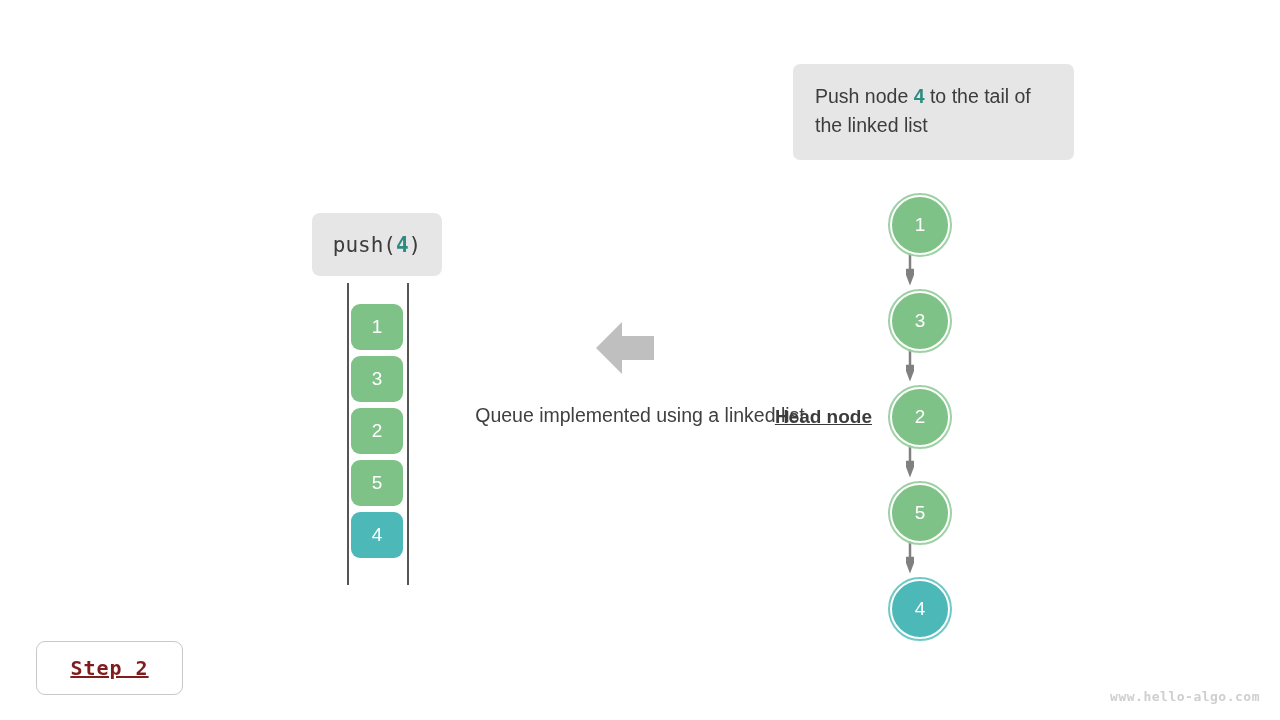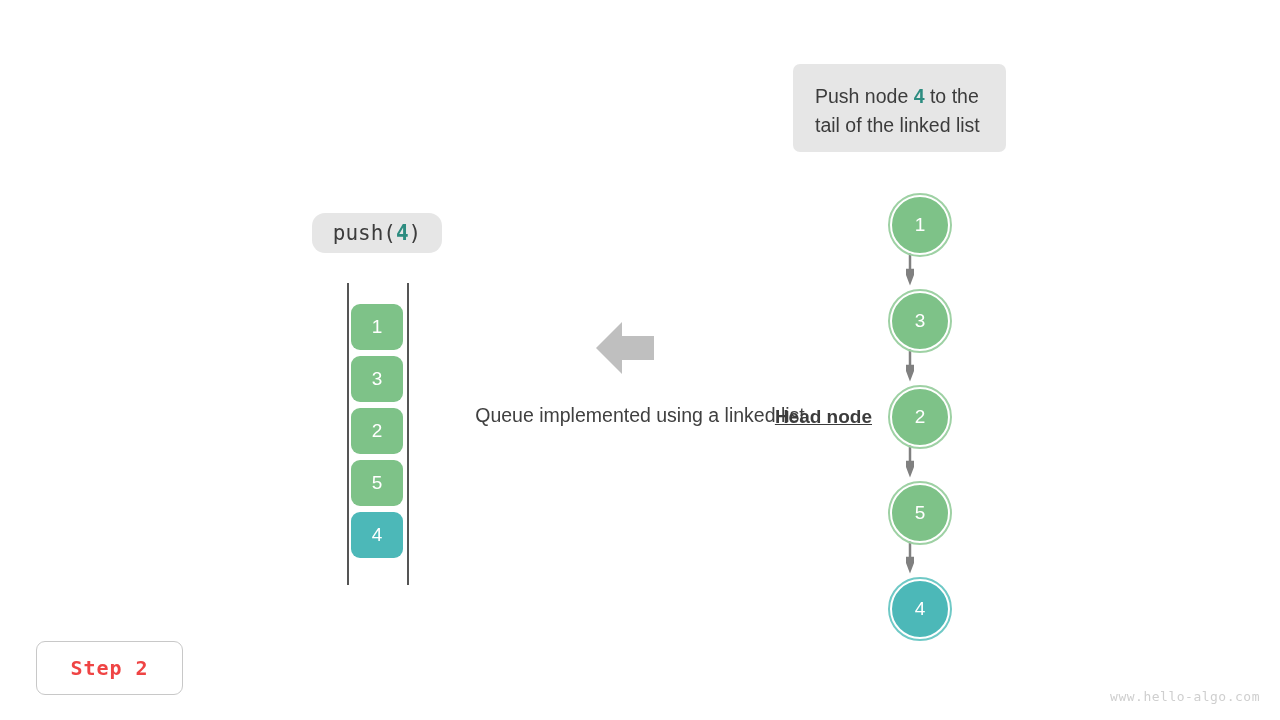--- a/index.html
+++ b/index.html
@@ -16,43 +16,43 @@
     -webkit-font-smoothing: antialiased;
   }
 
   
   .abs { position: absolute; }
 
   
   #callout-box {
     left: 793px;
     top: 64px;
-    width: 213px;
-    padding: 18px 22px 12px 22px;
+    width: 281px;
+    padding: 18px 22px 20px 22px;
     box-sizing: border-box;
     background: #e6e6e6;
     border-radius: 7px;
     color: #3c3c3c;
     font-size: 19.5px;
     line-height: 29px;
     font-family: "Liberation Sans", sans-serif;
   }
   #callout-box .accent {
     color: #2d8c80;
     font-weight: bold;
   }
 
   
   #push-chip {
     left: 312px;
     top: 213px;
     width: 130px;
-    height: 40px;
+    height: 63px;
     background: #e6e6e6;
-    border-radius: 13px;
+    border-radius: 8px;
     display: flex;
     align-items: center;
     justify-content: center;
     font-family: "DejaVu Sans Mono", monospace;
     font-size: 21px;
     color: #3c3c3c;
     letter-spacing: 0px;
   }
   #push-chip .accent { color: #2d8c80; font-weight: bold; }
 
@@ -161,33 +161,35 @@
     width: 145px;
     height: 52px;
     border: 1.5px solid #c8c8c8;
     border-radius: 9px;
     display: flex;
     align-items: center;
     justify-content: center;
     font-family: "DejaVu Sans Mono", monospace;
     font-weight: bold;
     font-size: 20px;
-    color: #ef4444;
+    color: #7f1d1d;
     letter-spacing: 1px;
     background: #ffffff;
+    text-decoration: underline;
   }
 
   
   #watermark {
     right: 20px;
     bottom: 16px;
     font-family: "DejaVu Sans Mono", monospace;
     font-size: 13px;
     color: #cfcfcf;
     letter-spacing: 0.5px;
+    font-weight: bold;
   }
 </style>
 </head>
 <body>
 
 <div class="abs" id="callout-box"><span>Push node </span><span class="accent">4</span><span> to the tail of the linked list</span></div>
 
 <div class="abs" id="push-chip">
     <span>push(</span>
     <span class="accent">4</span>

